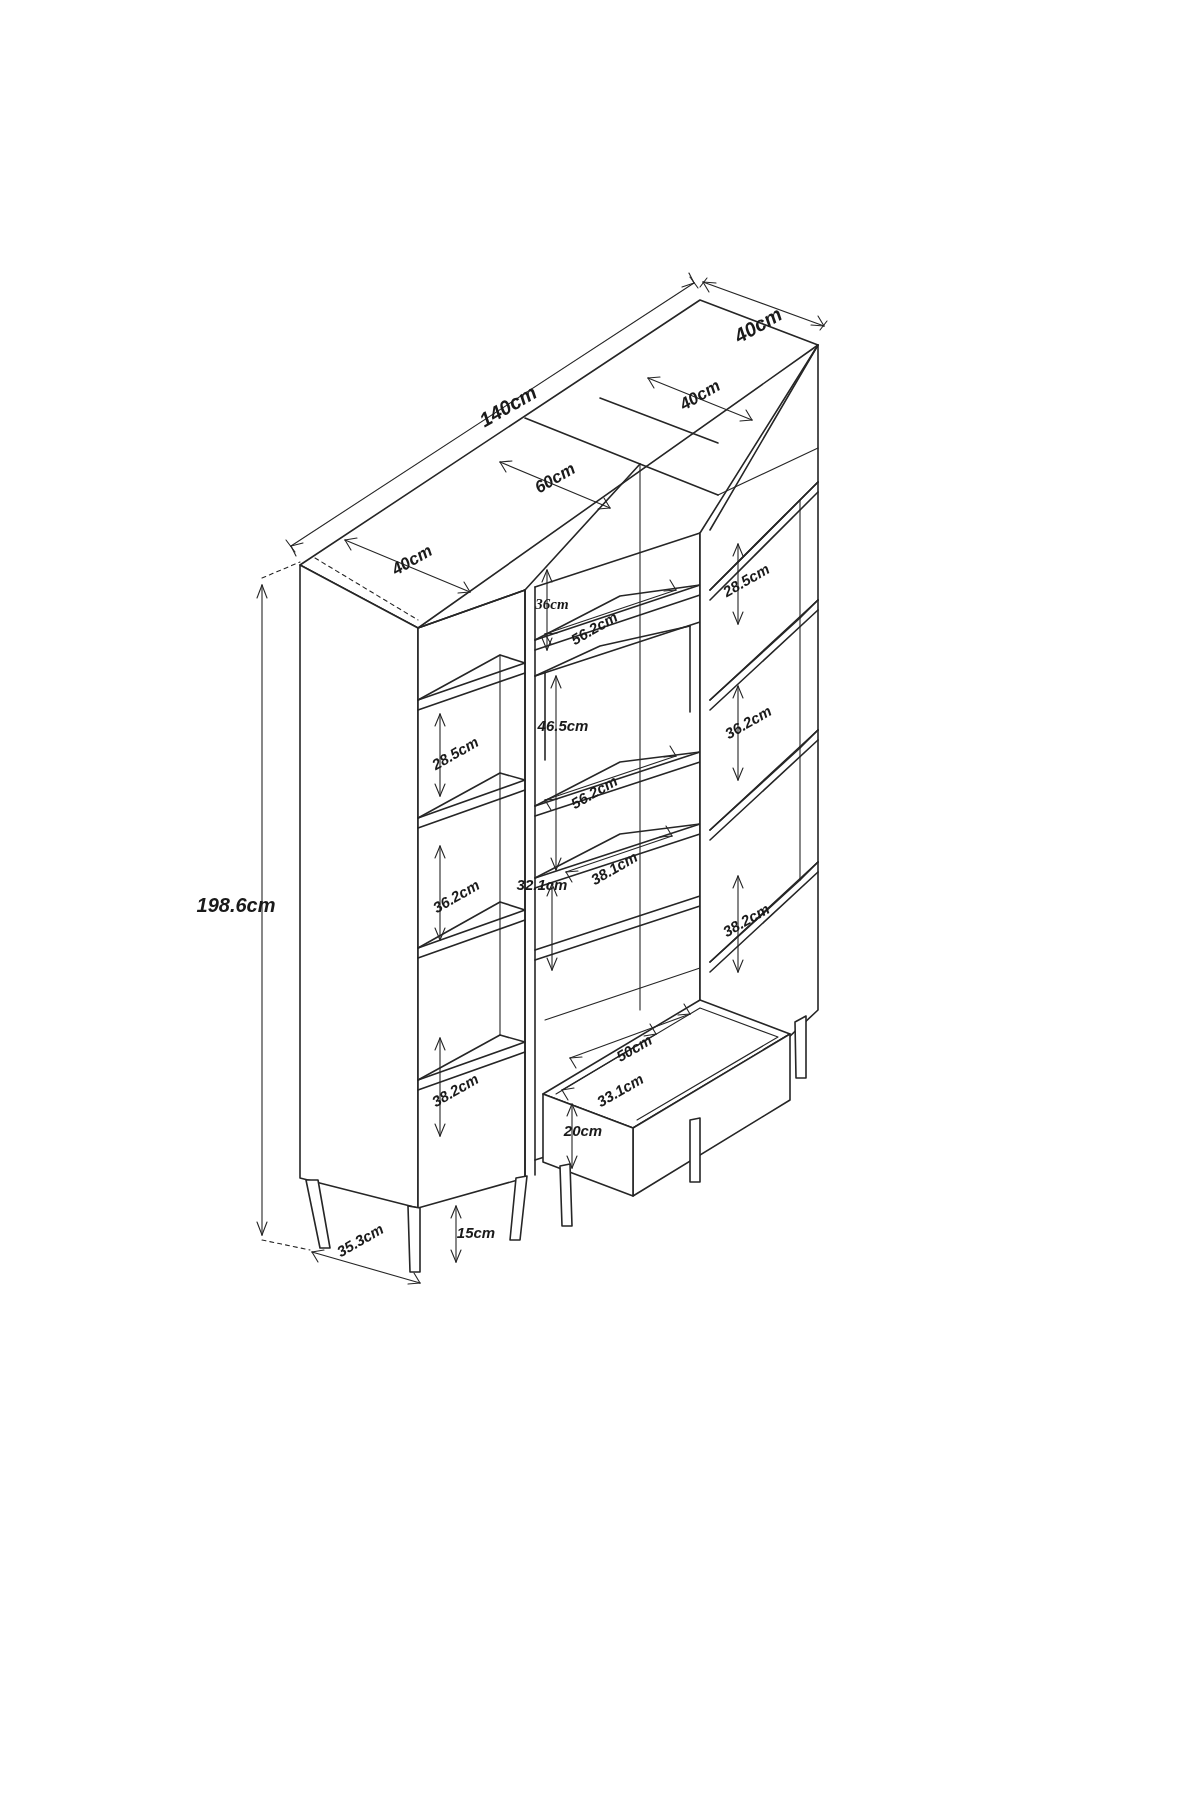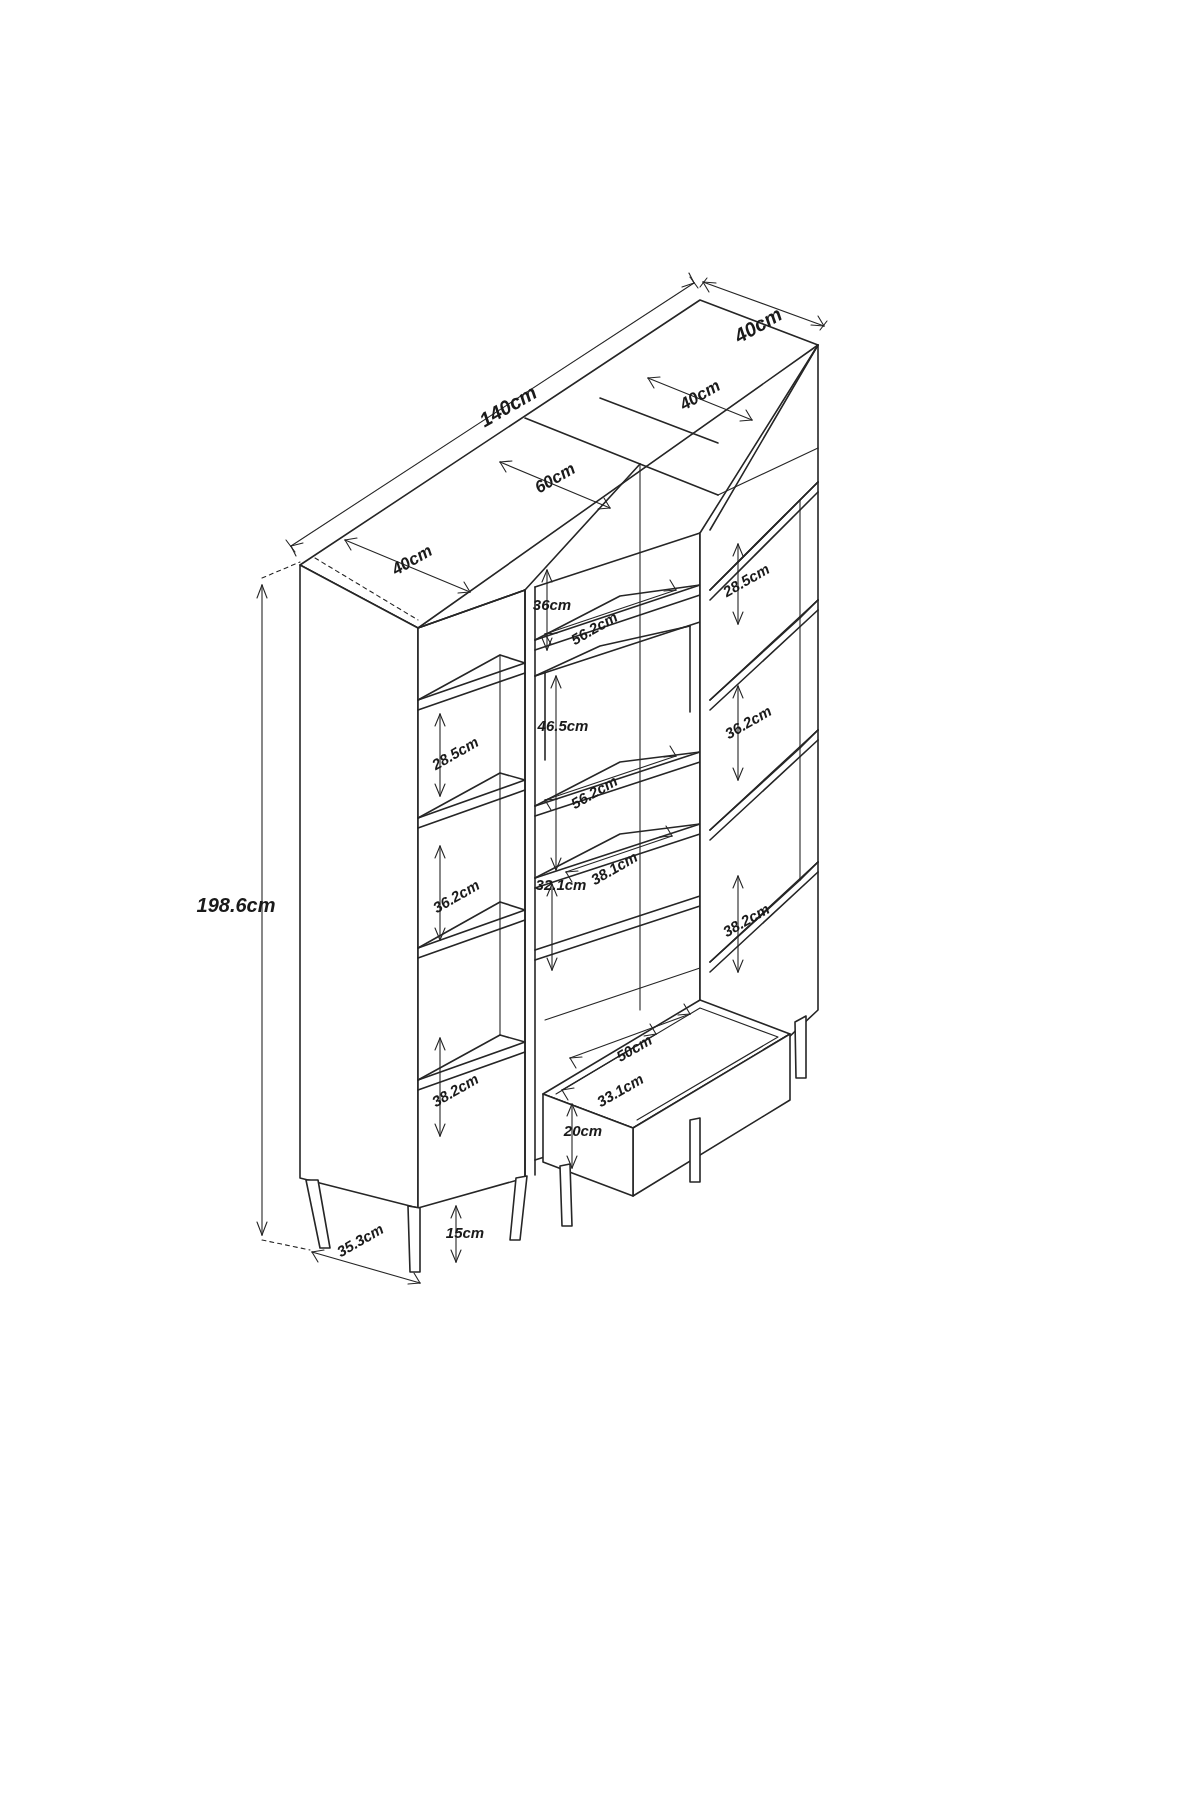--- a/index.html
+++ b/index.html
@@ -311,31 +311,31 @@
     </g>
   </svg>
 
   <div id="labels-layer">
       <div class="dim-label lbl-big" style="left: 758px; top: 325px; transform: translate(-50%, -50%) rotate(-30deg);">40cm</div>
       <div class="dim-label lbl-big" style="left: 508px; top: 406px; transform: translate(-50%, -50%) rotate(-30deg);">140cm</div>
       <div class="dim-label lbl-mid" style="left: 700px; top: 395px; transform: translate(-50%, -50%) rotate(-30deg);">40cm</div>
       <div class="dim-label lbl-mid" style="left: 555px; top: 478px; transform: translate(-50%, -50%) rotate(-30deg);">60cm</div>
       <div class="dim-label lbl-mid" style="left: 412px; top: 560px; transform: translate(-50%, -50%) rotate(-30deg);">40cm</div>
       <div class="dim-label lbl-sm" style="left: 746px; top: 580px; transform: translate(-50%, -50%) rotate(-30deg);">28.5cm</div>
-      <div class="dim-label lbl-sm" style="left: 552px; top: 604px; transform: translate(-50%, -50%) rotate(0deg);">36cm</div>
+      <div class="dim-label lbl-sm" style="left: 552px; top: 604px; transform: translate(-50%, -50%) rotate(0deg); font-family: Liberation Serif, serif;">36cm</div>
       <div class="dim-label lbl-sm" style="left: 594px; top: 628px; transform: translate(-50%, -50%) rotate(-30deg);">56.2cm</div>
       <div class="dim-label lbl-sm" style="left: 748px; top: 722px; transform: translate(-50%, -50%) rotate(-30deg);">36.2cm</div>
       <div class="dim-label lbl-sm" style="left: 455px; top: 753px; transform: translate(-50%, -50%) rotate(-30deg);">28.5cm</div>
       <div class="dim-label lbl-sm" style="left: 563px; top: 725px; transform: translate(-50%, -50%) rotate(0deg);">46.5cm</div>
       <div class="dim-label lbl-sm" style="left: 594px; top: 792px; transform: translate(-50%, -50%) rotate(-30deg);">56.2cm</div>
       <div class="dim-label lbl-sm" style="left: 614px; top: 868px; transform: translate(-50%, -50%) rotate(-30deg);">38.1cm</div>
-      <div class="dim-label lbl-sm" style="left: 561px; top: 884px; transform: translate(-50%, -50%) rotate(0deg);">32.1cm</div>
+      <div class="dim-label lbl-sm" style="left: 542px; top: 884px; transform: translate(-50%, -50%) rotate(0deg);">32.1cm</div>
       <div class="dim-label lbl-sm" style="left: 456px; top: 896px; transform: translate(-50%, -50%) rotate(-30deg);">36.2cm</div>
       <div class="dim-label lbl-big" style="left: 236px; top: 905px; transform: translate(-50%, -50%) rotate(0deg);">198.6cm</div>
       <div class="dim-label lbl-sm" style="left: 746px; top: 920px; transform: translate(-50%, -50%) rotate(-30deg);">38.2cm</div>
       <div class="dim-label lbl-sm" style="left: 634px; top: 1048px; transform: translate(-50%, -50%) rotate(-30deg);">50cm</div>
       <div class="dim-label lbl-sm" style="left: 620px; top: 1090px; transform: translate(-50%, -50%) rotate(-30deg);">33.1cm</div>
       <div class="dim-label lbl-sm" style="left: 455px; top: 1090px; transform: translate(-50%, -50%) rotate(-30deg);">38.2cm</div>
       <div class="dim-label lbl-sm" style="left: 583px; top: 1130px; transform: translate(-50%, -50%) rotate(0deg);">20cm</div>
-      <div class="dim-label lbl-sm" style="left: 465px; top: 1232px; transform: translate(-50%, -50%) rotate(0deg);">15cm</div>
+      <div class="dim-label lbl-sm" style="left: 476px; top: 1232px; transform: translate(-50%, -50%) rotate(0deg);">15cm</div>
       <div class="dim-label lbl-sm" style="left: 360px; top: 1240px; transform: translate(-50%, -50%) rotate(-30deg);">35.3cm</div>
     </div>
 </div>
 
 </body></html>

